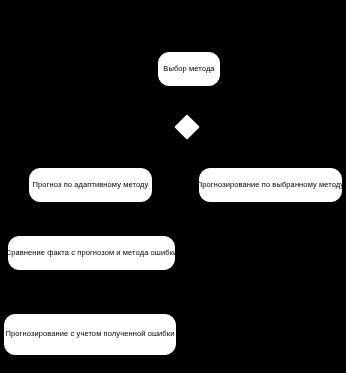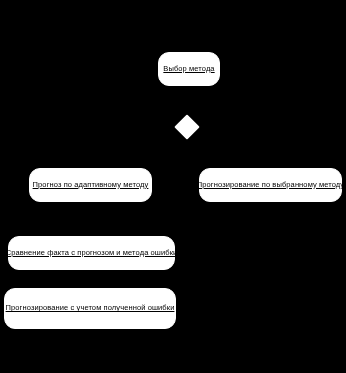--- a/index.html
+++ b/index.html
@@ -29,38 +29,37 @@
     border-radius: 11px;
     display: flex;
     align-items: center;
     justify-content: center;
     text-align: center;
     font-size: 7.5px;
     line-height: 1.15;
     letter-spacing: 0.1px;
     white-space: nowrap;
     padding: 16px 8px;
-    text-decoration: underline;
   }
   .decision {
     position: absolute;
     background: #ffffff;
     border: 1px solid #ffffff;
     transform: rotate(45deg);
     border-radius: 1px;
   }
   .connector {
     position: absolute;
     background: #000000;
   }
   .n-start   { left: 158px; top: 52px;  width: 62px;  height: 22px; }
   .n-left    { left: 29px;  top: 168px; width: 123px; height: 31px; }
   .n-right   { left: 199px; top: 168px; width: 143px; height: 22px; }
   .n-compare { left: 8px;   top: 236px; width: 167px; height: 22px; }
-  .n-forecast{ left: 4px;   top: 288px; width: 172px; height: 41px; }
+  .n-forecast{ left: 4px;   top: 314px; width: 172px; height: 41px; }
   .d-decision{ left: 178px; top: 118px; width: 16px;  height: 16px; }
   .c-1 { left: 188px; top: 74px;  width: 1px;  height: 44px; }
   .c-2 { left: 90px;  top: 126px; width: 98px; height: 1px; }
   .c-3 { left: 90px;  top: 126px; width: 1px;  height: 42px; }
   .c-4 { left: 188px; top: 126px; width: 82px; height: 1px; }
   .c-5 { left: 270px; top: 126px; width: 1px;  height: 42px; }
   .c-6 { left: 90px;  top: 190px; width: 1px;  height: 46px; }
   .c-7 { left: 90px;  top: 258px; width: 1px;  height: 39px; }
 </style>
 </head>

